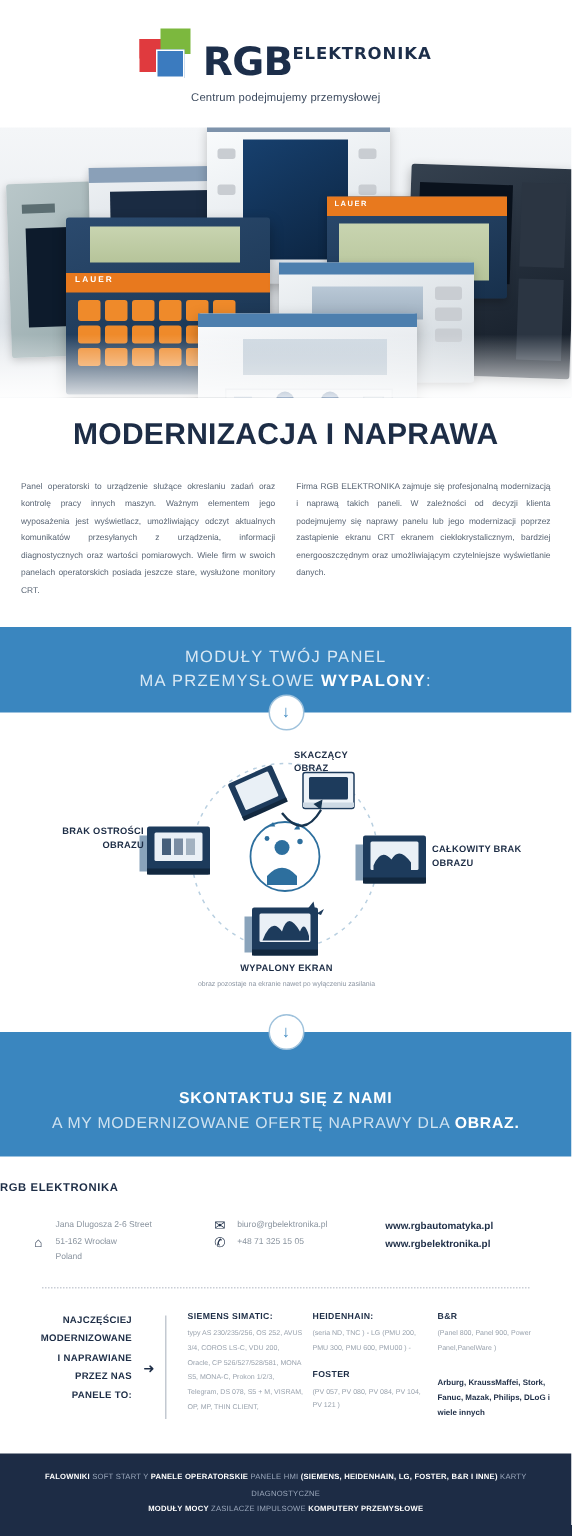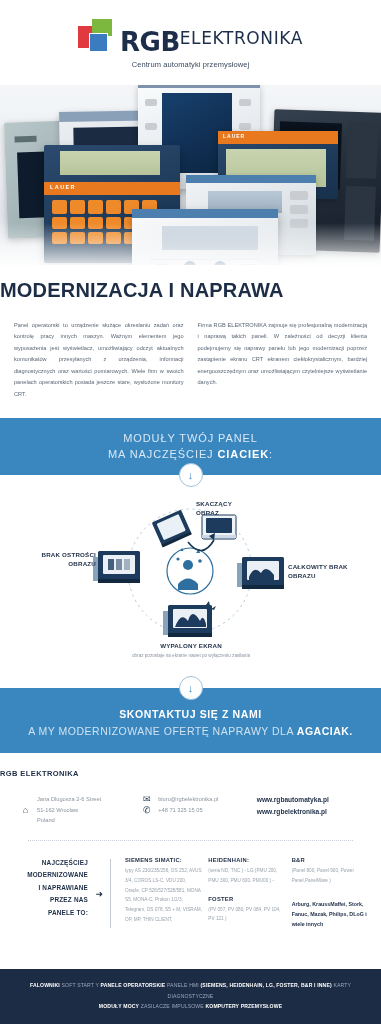--- a/index.html
+++ b/index.html
@@ -28,21 +28,21 @@
   .sq-green { left: 14px; top: 2px; width: 20px; height: 17px; background: #7cb83e; }
   .sq-blue  { left: 11px; top: 16px; width: 19px; height: 19px; background: #3b7bbf; border: 1.5px solid #fff;}
   .logo-text { display: flex; flex-direction: row; line-height: 1; }
   .logo-rgb {
     font-family: "DejaVu Sans", sans-serif;
     font-size: 26px; font-weight: bold; color: #1c2e4a;
     letter-spacing: -0.5px;
   }
   .logo-elektronika {
     font-family: "DejaVu Sans", sans-serif;
-    font-size: 17px; font-weight: normal; color: #1c2e4a;
+    font-size: 11px; font-weight: bold; color: #1c2e4a;
     letter-spacing: 0.6px; margin-top: 1px;
   }
   .logo-tagline {
     font-size: 7.5px; color: #3c4a5e; margin-top: 5px;
     letter-spacing: 0.1px;
   }
 
   
   .hero {
     position: relative; height: 180px; width: 381px;
@@ -54,21 +54,21 @@
   .hp-lcd { position:absolute; background: linear-gradient(180deg,#c8d4b0,#b6c49a); }
   .hp-bar { position:absolute; background:#e8791e; }
   .hp-key { position:absolute; background:#ef8a2a; border-radius:2px; }
   .hp-gkey { position:absolute; background:#c9cdd2; border-radius:2px; }
   .hero-reflection {
     position:absolute; left:0; bottom:0; width:100%; height:42px;
     background: linear-gradient(180deg, rgba(255,255,255,0.0), rgba(255,255,255,0.85));
   }
 
   
-  .title-block { padding: 14px 0 4px; }
+  .title-block { text-align: center; padding: 14px 0 4px; }
   .title-main {
     font-size: 20px; font-weight: bold; color: #1d2d46;
     letter-spacing: 0.2px;
   }
   .title-sub {
     font-size: 13.5px; color: #7d8794; margin-top: 3px; font-weight: normal;
   }
 
   
   .intro {
@@ -178,21 +178,21 @@
         <span class="sq sq-red"></span>
         <span class="sq sq-red2"></span>
         <span class="sq sq-green"></span>
         <span class="sq sq-blue"></span>
       </div>
       <div class="logo-text">
         <div class="logo-rgb">RGB</div>
         <div class="logo-elektronika">ELEKTRONIKA</div>
       </div>
     </div>
-    <div class="logo-tagline">Centrum automatyki przemysłowej</div>
+    <div class="logo-tagline">Centrum podejmujemy przemysłowej</div>
   </div>
 
   <div class="hero">
 
     <div class="hero-panel" style="left:6px; top:36px; width:104px; height:116px; background:linear-gradient(135deg,#b9c7c9,#8fa3a6); transform:rotate(-2deg); box-shadow:0 2px 6px rgba(0,0,0,.25);">
       <div class="hp-screen" style="left:12px; top:30px; width:72px; height:66px; background:#0d1b2c;"></div>
       <div style="position:absolute;left:10px;top:14px;width:22px;height:6px;background:#5c6e72;"></div>
     </div>
 
     <div class="hero-panel" style="left:60px; top:26px; width:118px; height:110px; background:linear-gradient(160deg,#eef1f4,#c6ced6); transform:rotate(-1deg); box-shadow:0 2px 6px rgba(0,0,0,.2);">
@@ -273,21 +273,21 @@
   </div>
 
   <div class="intro">
     <div class="intro-col">Panel operatorski to urządzenie służące okreslaniu zadań oraz kontrolę pracy innych maszyn. Ważnym elementem jego wyposażenia jest wyświetlacz, umożliwiający odczyt aktualnych komunikatów przesyłanych z urządzenia, informacji diagnostycznych oraz wartości pomiarowych. Wiele firm w swoich panelach operatorskich posiada jeszcze stare, wysłużone monitory CRT.</div>
     <div class="intro-col">Firma RGB ELEKTRONIKA zajmuje się profesjonalną modernizacją i naprawą takich paneli. W zależności od decyzji klienta podejmujemy się naprawy panelu lub jego modernizacji poprzez zastąpienie ekranu CRT ekranem ciekłokrystalicznym, bardziej energooszczędnym oraz umożliwiającym czytelniejsze wyświetlanie danych.</div>
   </div>
 
   <div class="band">
     <div class="band-l1">MODUŁY TWÓJ PANEL</div>
     <div class="band-l2">
-      <span>MA NAJCZĘŚCIEJ </span><b>CIACIEK</b><span>:</span>
+      <span>MA PRZEMYSŁOWE </span><b>WYPALONY</b><span>:</span>
     </div>
   </div>
   <div class="arrow-circle">↓</div>
 
   <div class="diagram">
     <svg width="381" height="185" viewBox="0 0 381 185">
 
       <circle cx="190" cy="84" r="62" fill="none" stroke="#b8cfe0" stroke-width="1" stroke-dasharray="2.5 3.5"></circle>
 
       <circle cx="190" cy="84" r="23" fill="none" stroke="#2d6f9e" stroke-width="1.2"></circle>
@@ -356,24 +356,24 @@
       <span>CAŁKOWITY BRAK</span><br>
       <span>OBRAZU</span>
     </div>
     <div class="dg-label" style="left:126px; top:155px; width:130px; text-align:center;">
       <span>WYPALONY EKRAN</span>
     </div>
     <div class="dg-note" style="left:126px; top:166px;">obraz pozostaje na ekranie nawet po wyłączeniu zasilania</div>
   </div>
 
   <div class="arrow-circle" style="margin-top:4px;">↓</div>
-  <div class="band2" style="margin-top:-12px; padding-top:20px;">
+  <div class="band2" style="margin-top:-12px; padding-top:38px;">
     <div class="band2-l1">SKONTAKTUJ SIĘ Z NAMI</div>
     <div class="band2-l2">
-      <span>A MY MODERNIZOWANE OFERTĘ NAPRAWY DLA </span><b>AGACIAK.</b>
+      <span>A MY MODERNIZOWANE OFERTĘ NAPRAWY DLA </span><b>OBRAZ.</b>
     </div>
   </div>
 
   <div class="company">
     <div class="company-l1">RGB ELEKTRONIKA</div>
   </div>
 
   <div class="contact-row">
     <div class="cc cc-addr">
       <span class="cicon">⌂</span>

